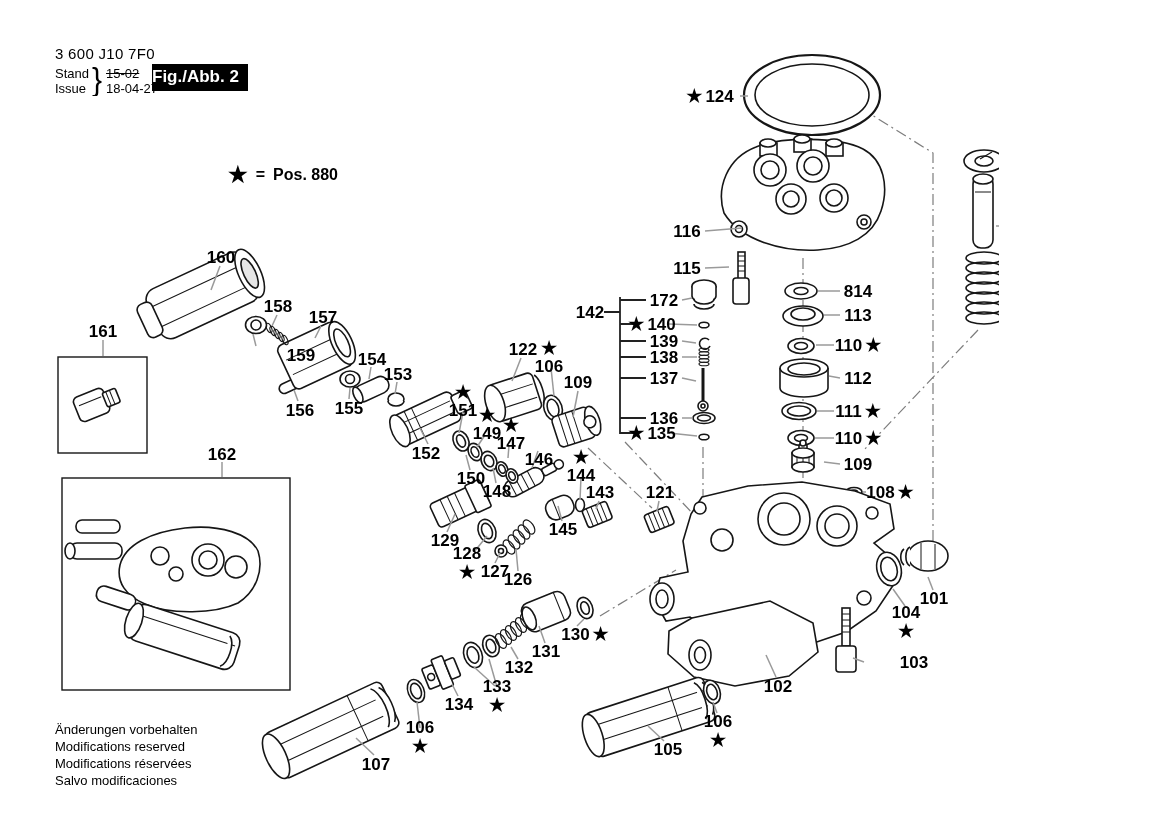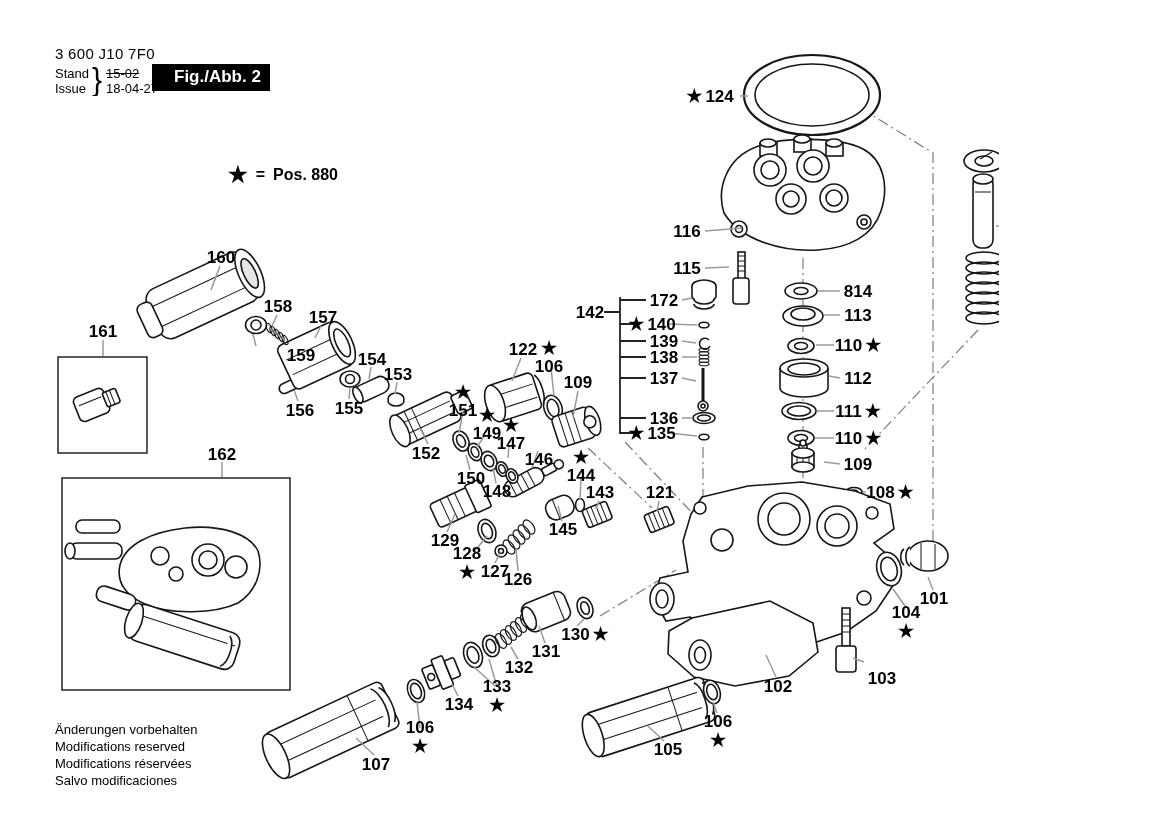--- a/index.html
+++ b/index.html
@@ -11,21 +11,21 @@
 
   
   .title-block { position:absolute; left:55px; top:45px; }
   .part-no { font-size:15px; letter-spacing:.3px; }
   .rev { display:flex; align-items:flex-end; margin-top:0; }
   .rev-labels, .rev-values { display:flex; flex-direction:column; font-size:13px; line-height:15px; }
   .brace { font-size:30px; font-weight:400; margin:0 4px 0 3px; transform:scaleY(1.05); }
   .struck { text-decoration:line-through; }
   .fig-box {
     position:absolute; left:152px; top:64px; background:#000; color:#fff;
-    font-size:17px; font-weight:700; padding:3px 9px 4px 22px; white-space:nowrap;
+    font-size:17px; font-weight:700; padding:3px 9px 4px 0; white-space:nowrap;
   }
 
   
   .legend { position:absolute; left:228px; top:164px; display:flex; align-items:center; gap:8px;
             font-size:16px; font-weight:700; }
   .legend .star-glyph { font-size:22px; line-height:1; }
 
   
   .footer { position:absolute; left:55px; top:721px; font-size:13px; line-height:17px; }
 
@@ -731,21 +731,21 @@
       <div class="callout" style="left: 668px; top: 749px;">
         <span class="num">105</span>
       </div>
       <div class="callout star-below" style="left: 718px; top: 731px;">
         <span class="num">106</span>
         <span class="star">★</span>
       </div>
       <div class="callout" style="left: 778px; top: 686px;">
         <span class="num">102</span>
       </div>
-      <div class="callout" style="left: 882px; top: 662px; margin-top: 16px;">
+      <div class="callout" style="left: 914px; top: 662px;">
         <span class="num">103</span>
       </div>
       <div class="callout star-below" style="left: 906px; top: 622px;">
         <span class="num">104</span>
         <span class="star">★</span>
       </div>
       <div class="callout" style="left: 934px; top: 598px;">
         <span class="num">101</span>
       </div>
       <div class="callout" style="left: 222px; top: 454px;">

